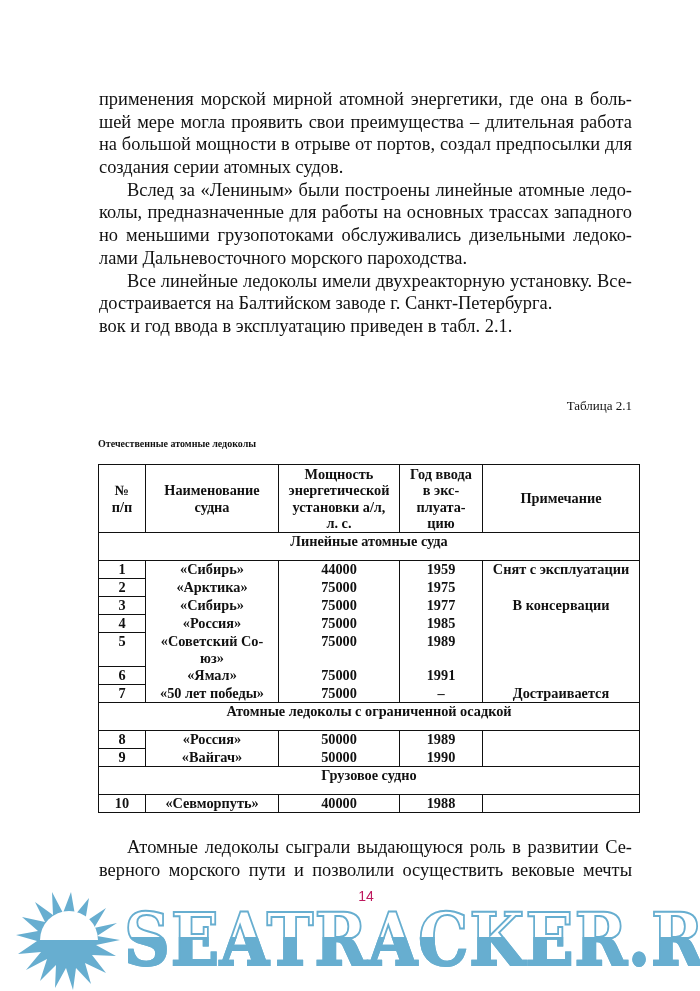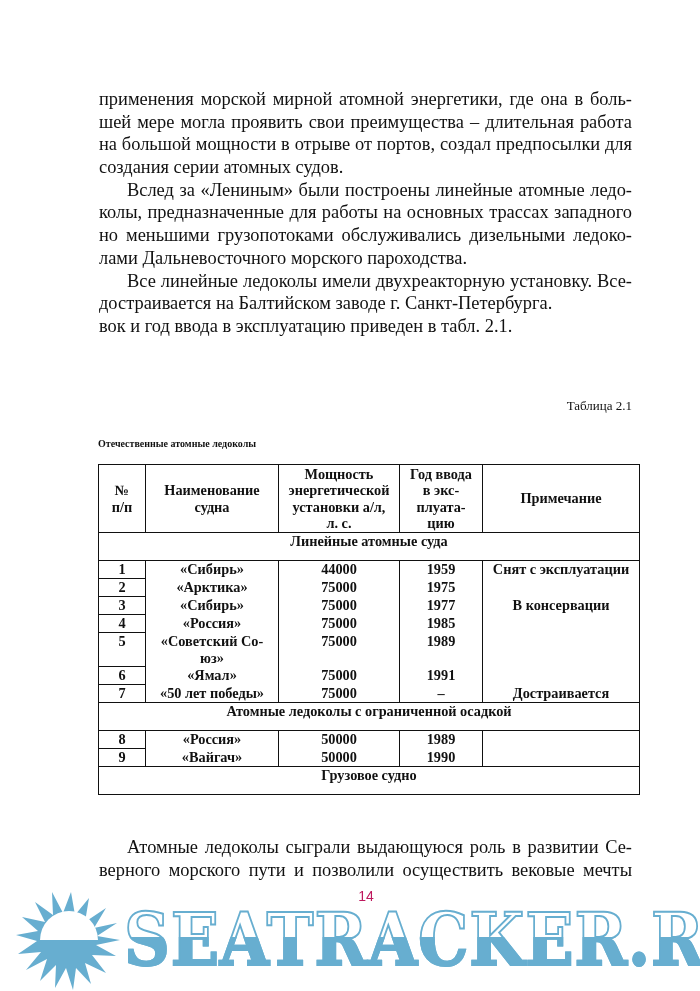--- a/index.html
+++ b/index.html
@@ -157,20 +157,27 @@
       <td class="n">9</td>
       <td>«Вайгач»</td>
       <td>50000</td>
       <td>1990</td>
       <td class="note"></td>
     </tr>
 
     <tr class="sec">
       <td colspan="5">Грузовое судно</td>
     </tr>
+    <tr class="r first lastrow">
+      <td class="n">10</td>
+      <td>«Севморпуть»</td>
+      <td>40000</td>
+      <td>1988</td>
+      <td class="note"></td>
+    </tr>
   </tbody>
     </table>
 
   <div class="txt" style="top:836px;">
     <span class="ln ind">Атомные ледоколы сыграли выдающуюся роль в развитии Се-</span>
     <span class="ln">верного морского пути и позволили осуществить вековые мечты</span>
   </div>
 
   <div class="wm">
     <svg width="110" height="101" viewBox="0 0 110 101" style="position:absolute;left:0;top:0;">

